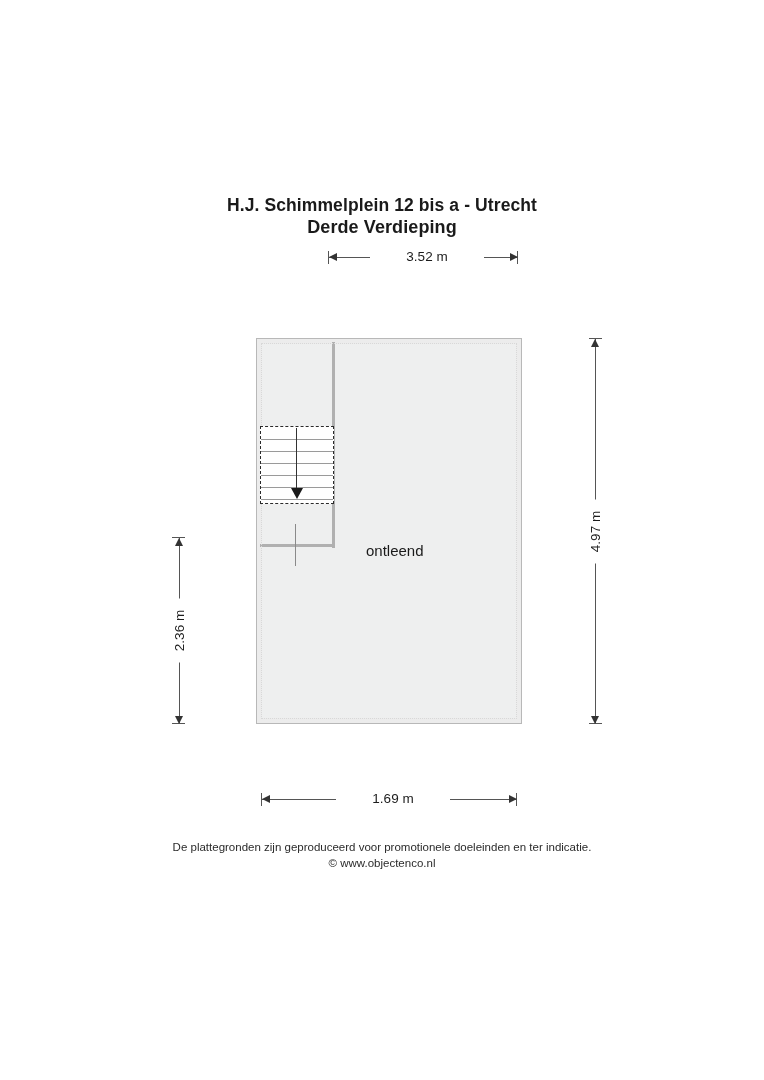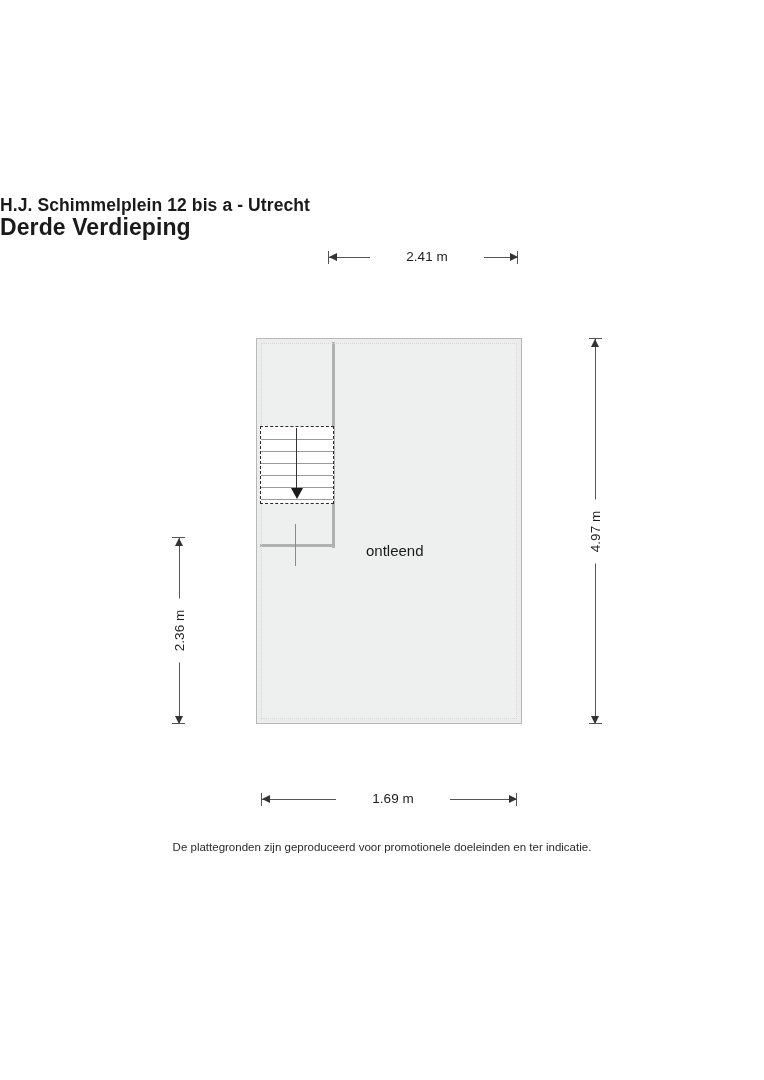--- a/index.html
+++ b/index.html
@@ -15,30 +15,30 @@
     color: #1a1a1a;
     overflow: hidden;
   }
 
   
   #title-block {
     position: absolute;
     left: 0;
     top: 194px;
     width: 764px;
-    text-align: left;
+    text-align: center;
   }
   #title-line-1 {
     font-size: 17.5px;
     font-weight: bold;
     letter-spacing: 0.1px;
     line-height: 22px;
   }
   #title-line-2 {
-    font-size: 23px;
+    font-size: 18px;
     font-weight: bold;
     letter-spacing: 0.1px;
     line-height: 22px;
   }
 
   
   .dim-label {
     position: absolute;
     font-size: 13.5px;
     color: #1c1c1c;
@@ -180,21 +180,21 @@
   <div id="title-line-1">H.J. Schimmelplein 12 bis a - Utrecht</div>
   <div id="title-line-2">Derde Verdieping</div>
 </div>
 
 <div>
   <div class="tick-v" style="left:328px; top:251px; height:13px;"></div>
   <div class="tick-v" style="left:517px; top:251px; height:13px;"></div>
   <div class="dim-line-h" style="left:328px; top:257px; width:190px;"></div>
   <div class="arrow arrow-left" style="left:329px; top:253px;"></div>
   <div class="arrow arrow-right" style="left:510px; top:253px;"></div>
-  <div class="dim-label" style="left:370px; top:249px; width:106px; text-align:center; padding:0 4px;">2.41 m</div>
+  <div class="dim-label" style="left:370px; top:249px; width:106px; text-align:center; padding:0 4px;">3.52 m</div>
 </div>
 
 <div id="plan">
 
   <div class="wall-outer" style="left:0; top:0; width:266px; height:386px;"></div>
 
   <div class="room-fill" style="left:6px; top:6px; width:254px; height:374px; background:#eeefef;"></div>
 
   <div class="wall-line" style="left:76px; top:4px; width:3px; height:206px;"></div>
   <div class="wall-line" style="left:4px; top:206px; width:75px; height:3px;"></div>
@@ -241,13 +241,14 @@
   <div class="tick-v" style="left:261px; top:793px; height:13px;"></div>
   <div class="tick-v" style="left:516px; top:793px; height:13px;"></div>
   <div class="dim-line-h" style="left:261px; top:799px; width:256px;"></div>
   <div class="arrow arrow-left" style="left:262px; top:795px;"></div>
   <div class="arrow arrow-right" style="left:509px; top:795px;"></div>
   <div class="dim-label" style="left:336px; top:791px; width:106px; text-align:center; padding:0 4px;">1.69 m</div>
 </div>
 
 <div id="footer">
   <div>De plattegronden zijn geproduceerd voor promotionele doeleinden en ter indicatie.</div>
+  <div>© www.objectenco.nl</div>
 </div>
 
 </body></html>

